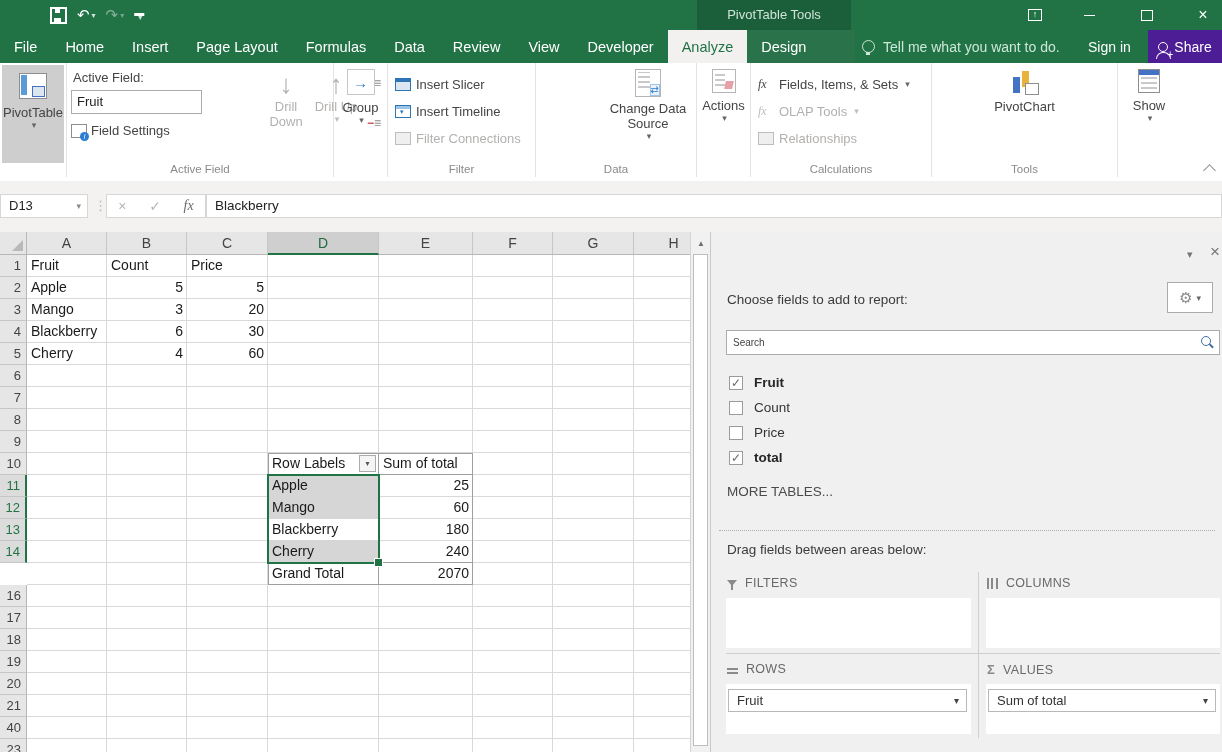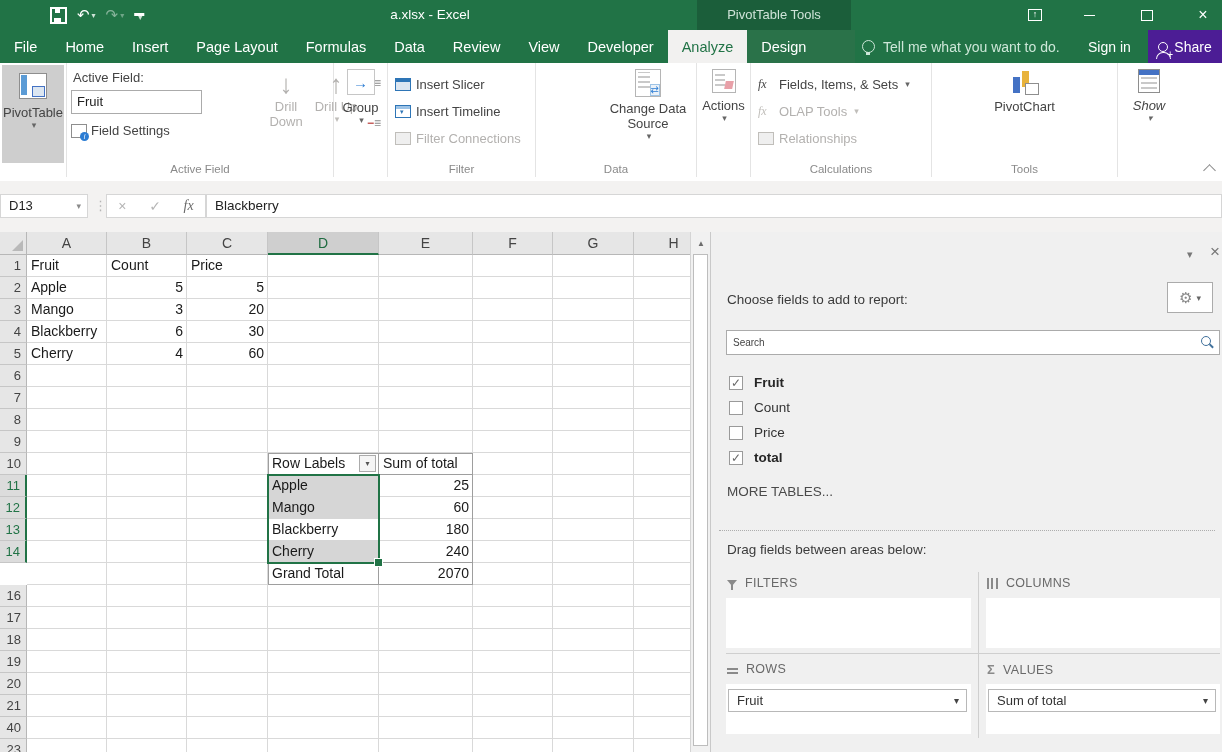--- a/index.html
+++ b/index.html
@@ -110,21 +110,21 @@
 
   .g-tools{width:185px;}
   .tools-inner{display:flex;justify-content:center;}
   .ic-pchart{width:28px;height:26px;position:relative;margin-bottom:4px;}
   .ic-pchart::before{content:"";position:absolute;left:2px;bottom:2px;width:7px;height:16px;background:#4472c4;box-shadow:9px -6px 0 0 #e8b33c;}
   .ic-pchart::after{content:"";position:absolute;right:0;bottom:0;width:12px;height:10px;border:1px solid #8e8e8e;background:#fff;}
   .ic-rec{width:28px;height:24px;border:1px solid #8e8e8e;background:#fff;position:relative;margin-bottom:5px;}
   .ic-rec::before{content:"";position:absolute;left:2px;top:2px;width:8px;height:18px;background:#d9d9d9;}
   .ic-rec::after{content:"?";position:absolute;right:1px;top:1px;font-size:17px;font-weight:bold;color:#2b7cd3;}
 
-  .g-show{width:62px;border-right:none;font-style:italic;}
+  .g-show{width:62px;border-right:none;}
   .ic-show{width:20px;height:22px;border:1px solid #8e8e8e;background:#fff;position:relative;margin-bottom:5px;}
   .ic-show::before{content:"";position:absolute;left:0;top:0;width:20px;height:5px;background:#4472c4;}
   .ic-show::after{content:"";position:absolute;left:2px;top:7px;width:16px;height:12px;background:
      repeating-linear-gradient(0deg,#c9c9c9 0 2px,transparent 2px 5px);}
   .collapse-chev{position:absolute;right:8px;bottom:6px;width:8px;height:8px;border-left:1.5px solid #8a8a8a;
      border-top:1.5px solid #8a8a8a;transform:rotate(45deg);}
 
   
   .fbar{position:absolute;left:0;top:181px;width:1222px;height:51px;background:#f3f2f1;border-bottom:1px solid #cfcfcf;}
   .namebox{position:absolute;left:0;top:13px;width:88px;height:24px;background:#fff;border:1px solid #d6d6d6;
@@ -223,21 +223,20 @@
         </span>
       <span class="qat-btn dim">
           <span>↷</span>
           <span class="qat-caret">▾</span>
         </span>
       <span class="qat-btn" style="flex-direction:column;line-height:5px;font-size:10px;">
           <span>▬</span>
           <span class="qat-caret">▾</span>
         </span>
     </div>
-    <div class="win-title">a.xlsx - Excel</div>
     <div class="ctx-header">PivotTable Tools</div>
     <div class="winbtn" style="left:1018px;">
         <span class="ic-restorebox">↑</span>
       </div>
     <div class="winbtn" style="left:1072px;">
         <span class="ic-min"></span>
       </div>
     <div class="winbtn" style="left:1130px;">
         <span class="ic-max"></span>
       </div>

